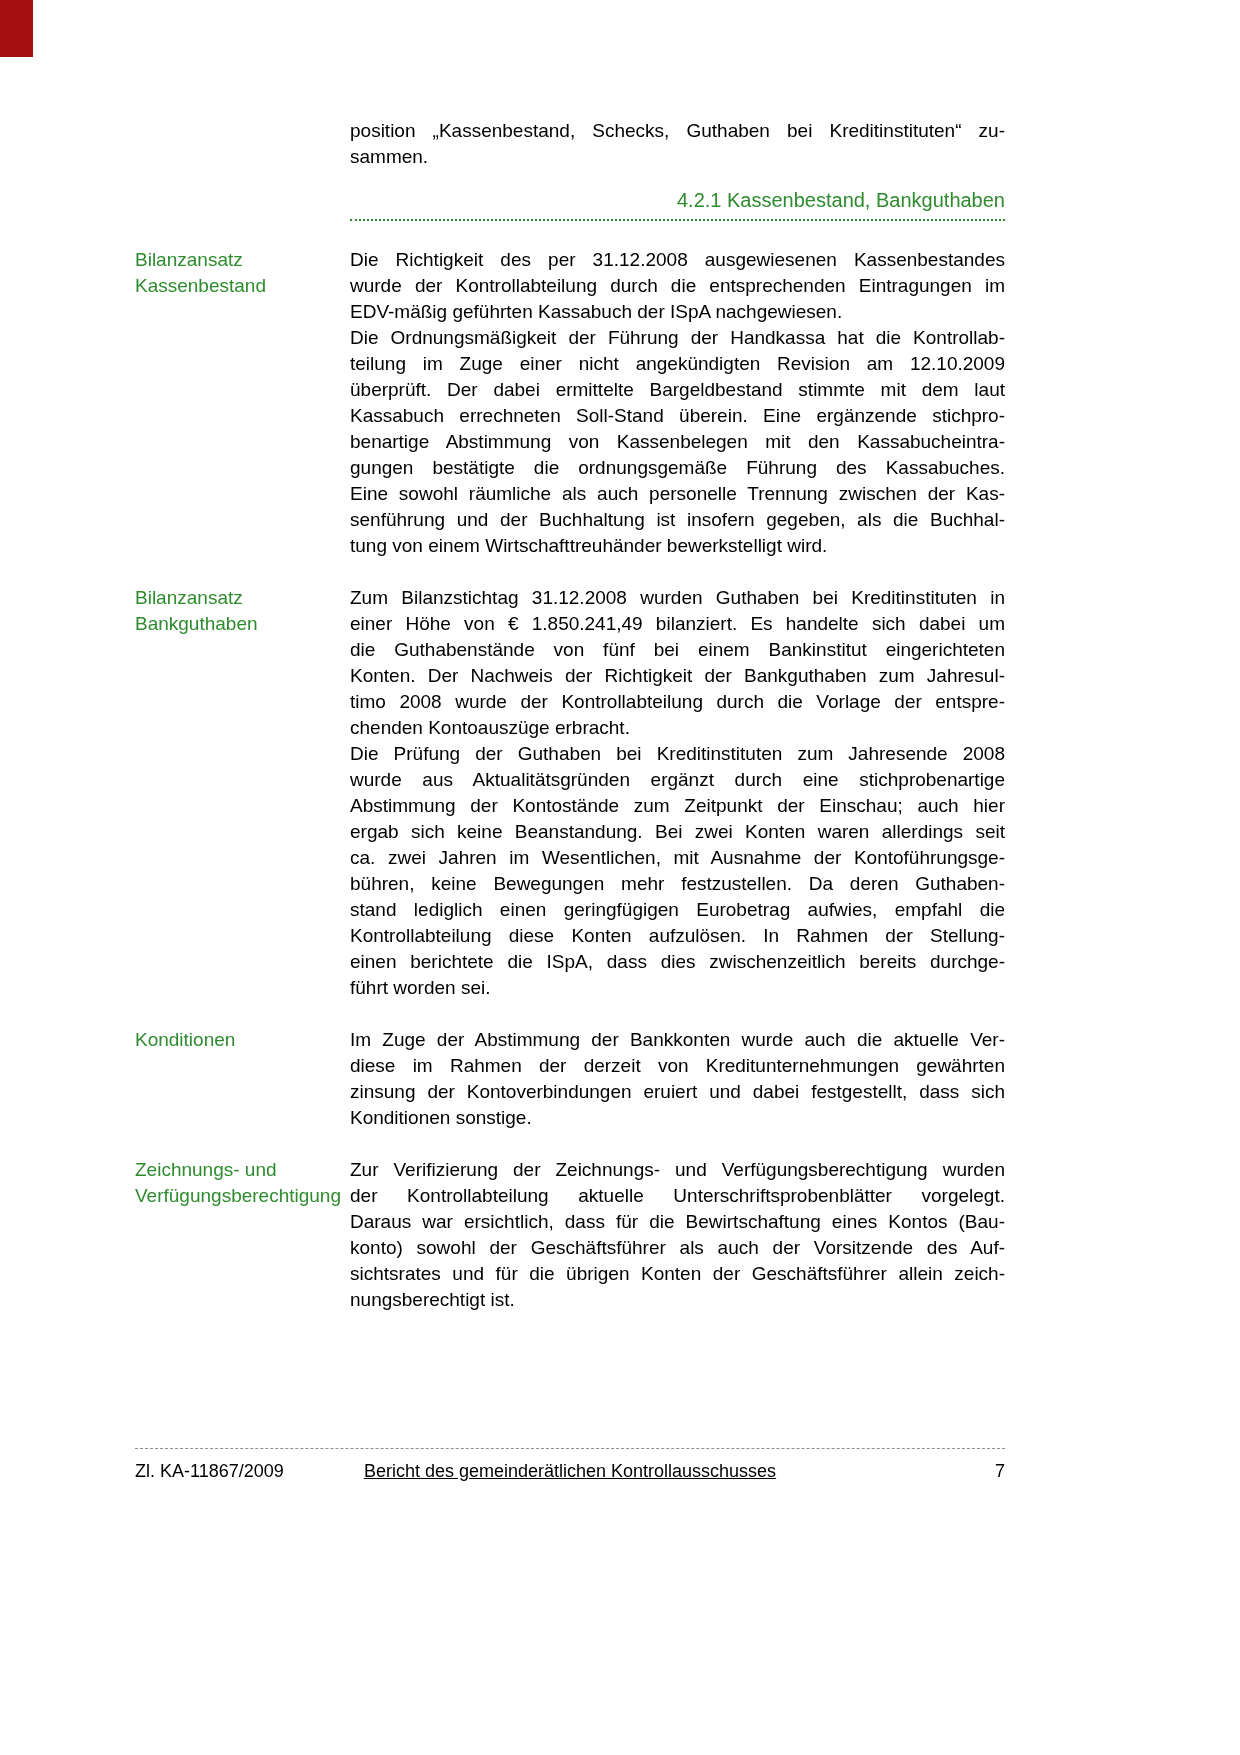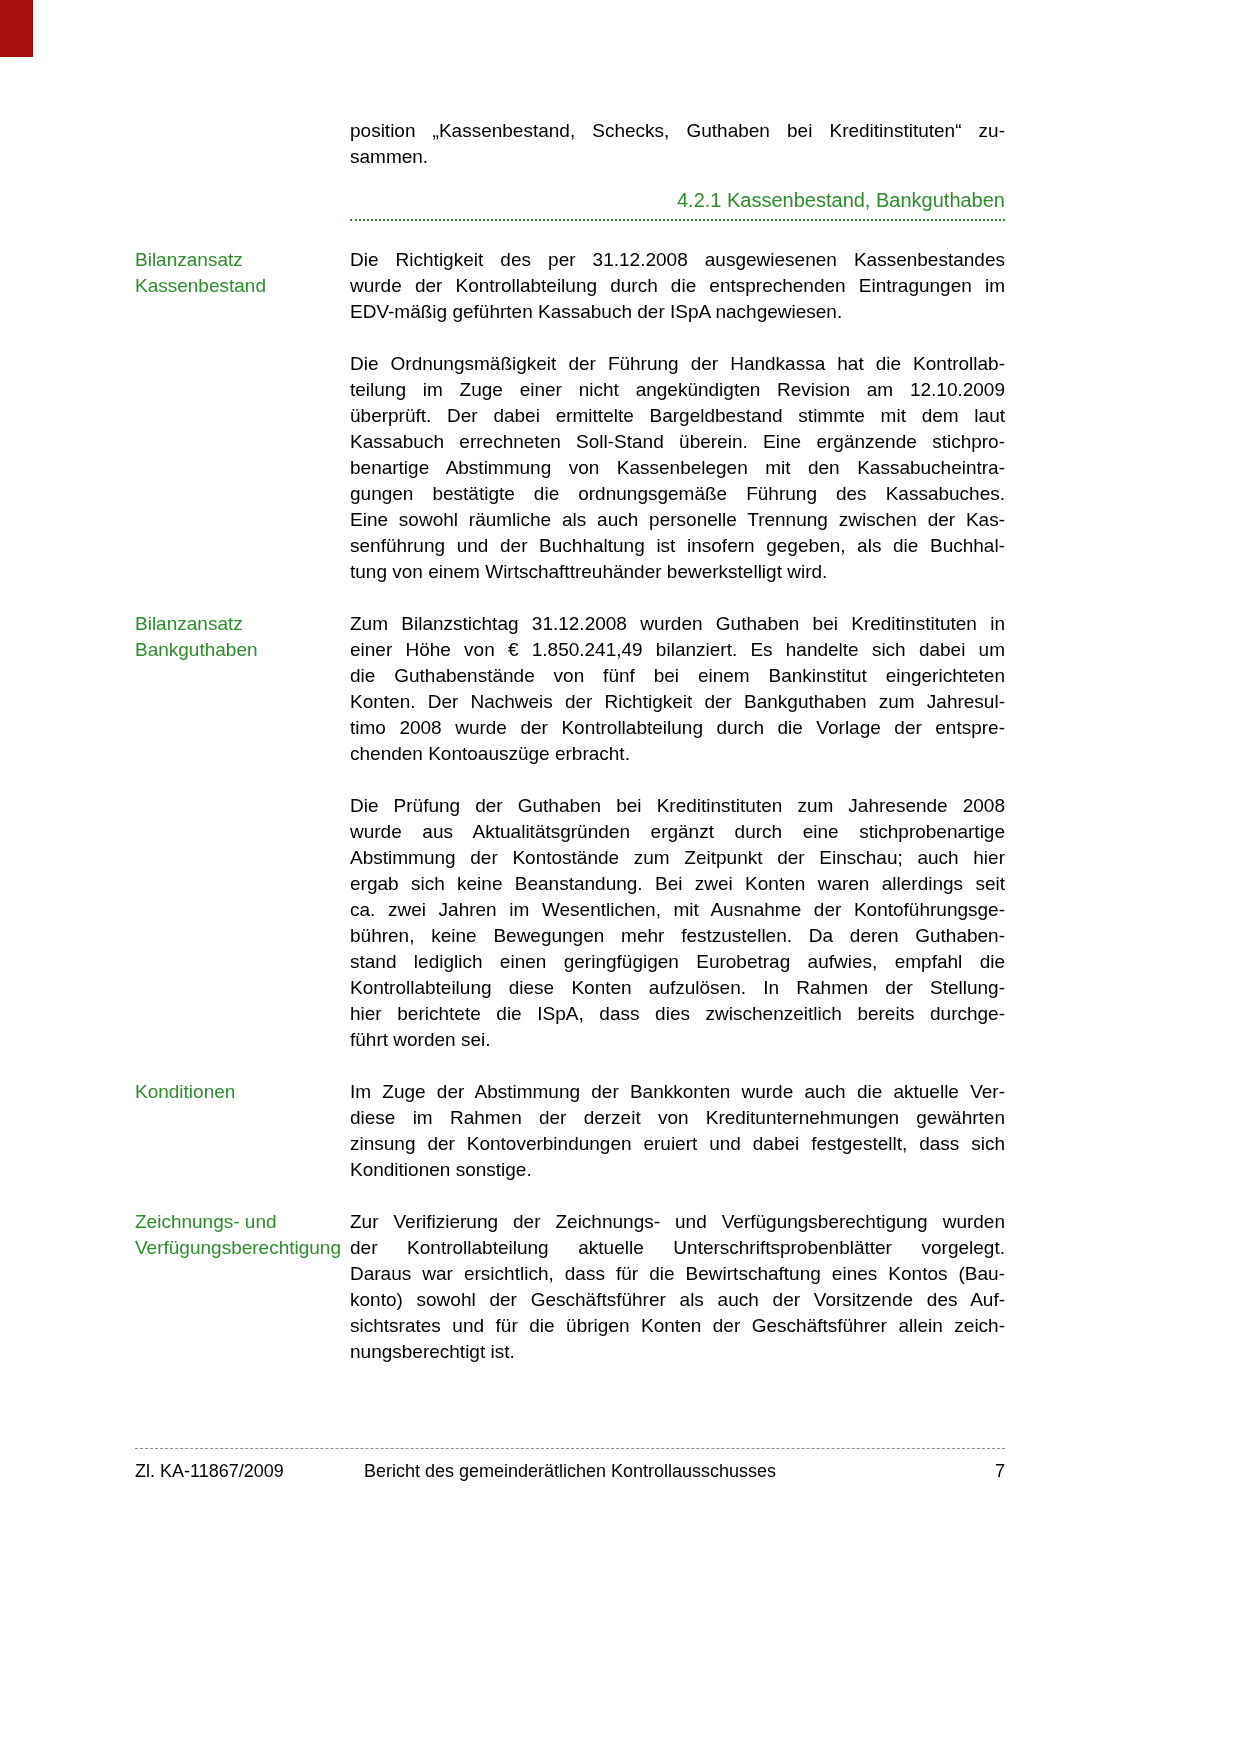--- a/index.html
+++ b/index.html
@@ -25,40 +25,40 @@
     width: 215px; flex: 0 0 215px;
     color: var(--accent-green, #2e8b2e);
     font-size: 19px; line-height: 26px;
   }
   .text-col {
     width: 655px; flex: 0 0 655px;
     font-size: 19px; line-height: 26px;
   }
   .line { text-align: justify; text-align-last: justify; }
   .line.last { text-align-last: left; }
-  .para + .para { margin-top: 26px; }
+  .para + .para { }
   .heading-block { margin-top: 16px; }
   .heading-col {
     border-bottom: 2px dotted var(--accent-green, #2e8b2e);
     padding-bottom: 5px;
   }
   .heading {
     font-size: 20px; line-height: 28px;
     color: var(--accent-green, #2e8b2e);
     text-align: right;
   }
   .section-block { margin-top: 26px; justify-content: center; }
   .footer { position: absolute; top: 1448px; left: 135px; width: 870px; }
   .footer-divider { border-top: 1px dashed var(--footer-line-gray, #8f8f8f); height: 0; }
   .footer-row {
     display: grid; grid-template-columns: 1fr auto 1fr;
     margin-top: 10px; font-size: 18px; line-height: 24px; text-align: right;
   }
   .footer-row .f-left  { justify-self: start; }
-  .footer-row .f-center{ justify-self: center; }
+  .footer-row .f-center{ justify-self: center; text-decoration: underline; }
   .footer-row .f-right { justify-self: end; }
 </style>
 </head>
 <body>
 
 <div class="page">
 
   <div class="corner-mark"></div>
 
   <div class="content">
@@ -121,21 +121,21 @@
             </div>
             <div class="para">
               <div class="line">Die Prüfung der Guthaben bei Kreditinstituten zum Jahresende 2008</div>
               <div class="line">wurde aus Aktualitätsgründen ergänzt durch eine stichprobenartige</div>
               <div class="line">Abstimmung der Kontostände zum Zeitpunkt der Einschau; auch hier</div>
               <div class="line">ergab sich keine Beanstandung. Bei zwei Konten waren allerdings seit</div>
               <div class="line">ca. zwei Jahren im Wesentlichen, mit Ausnahme der Kontoführungsge-</div>
               <div class="line">bühren, keine Bewegungen mehr festzustellen. Da deren Guthaben-</div>
               <div class="line">stand lediglich einen geringfügigen Eurobetrag aufwies, empfahl die</div>
               <div class="line">Kontrollabteilung diese Konten aufzulösen. In Rahmen der Stellung-</div>
-              <div class="line">hier berichtete die ISpA, dass dies zwischenzeitlich bereits durchge-</div>
+              <div class="line">einen berichtete die ISpA, dass dies zwischenzeitlich bereits durchge-</div>
               <div class="line last">führt worden sei.</div>
             </div>
           </div>
         </div>
         <div class="block section-block">
           <div class="label-col">
             <div class="label-line">Konditionen</div>
           </div>
           <div class="text-col">
             <div class="para">

